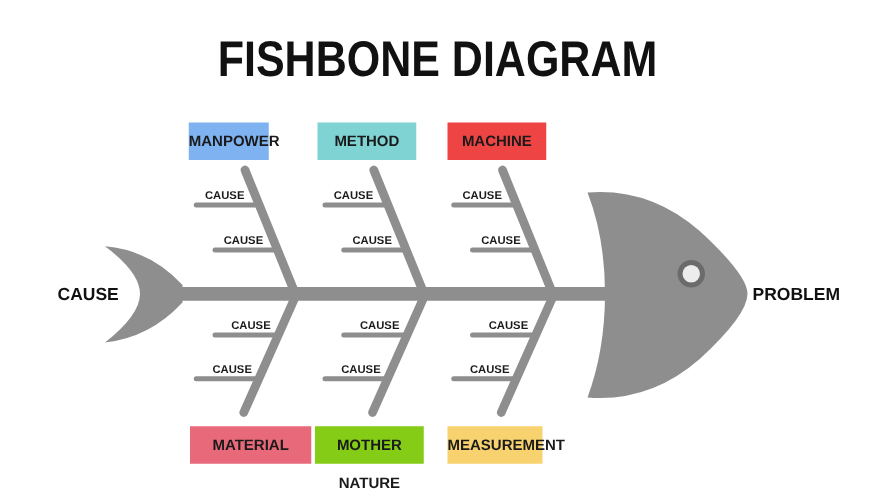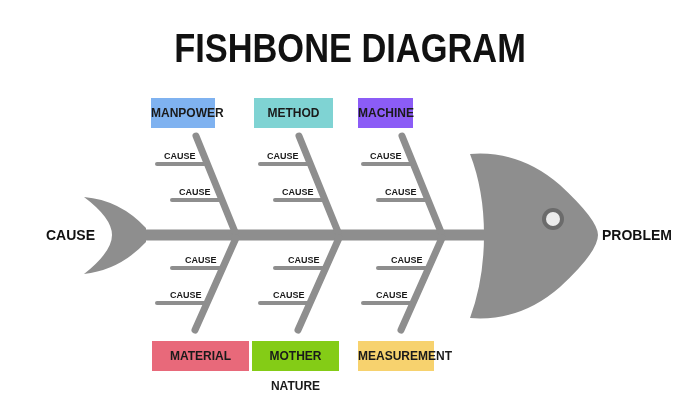--- a/index.html
+++ b/index.html
@@ -59,21 +59,21 @@
 
   <circle cx="553" cy="219" r="11" fill="#6b6b6b"></circle>
   <circle cx="553" cy="219" r="7" fill="#ececec"></circle>
 </svg>
 
 <div class="side-label" style="left:46px; top:227px;">CAUSE</div>
 <div class="side-label" style="left:602px; top:227px;text-align:center;">PROBLEM</div>
 
 <div class="cat" style="left:151px; top:98px; width:64px; background:#7fb2f0;">MANPOWER</div>
 <div class="cat" style="left:254px; top:98px; width:79px; background:#7fd3d3;">METHOD</div>
-<div class="cat" style="left:358px; top:98px; width:55px; background:#8b5cf6;">MACHINE</div>
+<div class="cat" style="left:358px; top:98px; width:79px; background:#ef4444;">MACHINE</div>
 
 <div class="cat" style="left:152px; top:341px; width:97px; background:#e8697a;">MATERIAL</div>
 <div class="cat" style="left:252px; top:341px; width:87px; background:#84cc16;">MOTHER NATURE</div>
 <div class="cat" style="left:358px; top:341px; width:76px; background:#f7d26e;">MEASUREMENT</div>
 
 <div class="cause" style="left:164px; top:151px;">CAUSE</div>
 <div class="cause" style="left:179px; top:187px;">CAUSE</div>
 <div class="cause" style="left:267px; top:151px;">CAUSE</div>
 <div class="cause" style="left:282px; top:187px;">CAUSE</div>
 <div class="cause" style="left:370px; top:151px;">CAUSE</div>

